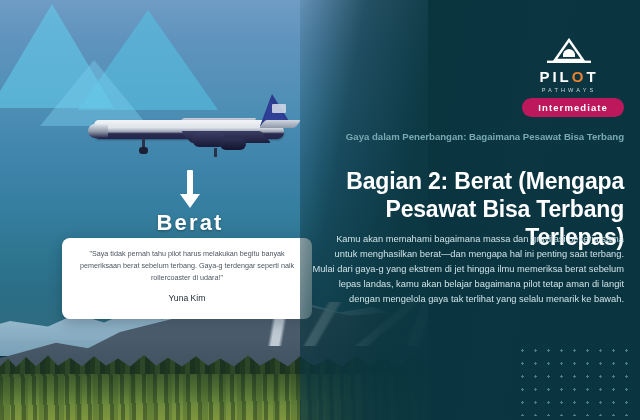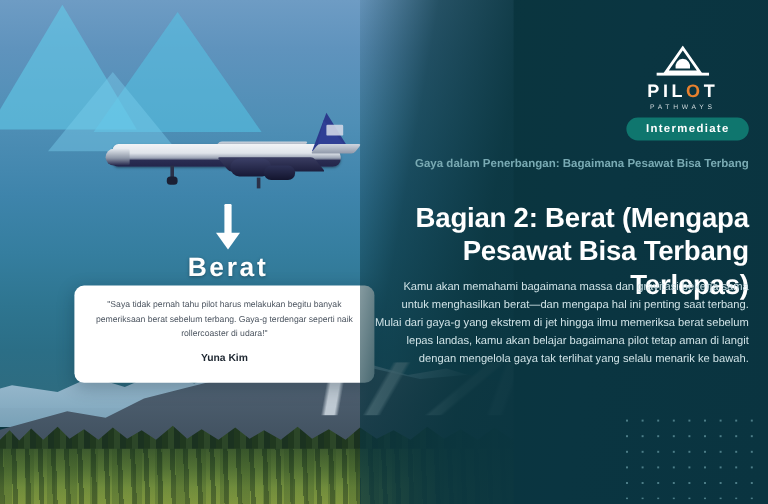--- a/index.html
+++ b/index.html
@@ -83,42 +83,42 @@
   .arrow-head{position:absolute;left:8px;top:24px;width:0;height:0;border-left:10px solid transparent;border-right:10px solid transparent;border-top:14px solid #ffffff;}
   .weight-label{position:absolute;left:120px;top:210px;width:140px;text-align:center;
       color:#ffffff;font-size:22px;font-weight:700;letter-spacing:2.2px;
       text-shadow:0 1px 3px rgba(0,0,0,.35);}
 
   
   .quote-card{position:absolute;left:62px;top:238px;width:226px;
       background:#ffffff;border-radius:8px;padding:10px 12px 10px;
       box-shadow:0 4px 14px rgba(8,30,42,.28);}
   .quote-text{font-size:7.2px;line-height:1.65;color:#4c5560;text-align:center;margin:0 0 9px;}
-  .quote-author{font-size:8.6px;font-weight:700;color:#1d2630;text-align:center;margin:0 0 6px;}
+  .quote-author{font-size:8.6px;font-weight:400;color:#1d2630;text-align:center;margin:0 0 6px;}
   .quote-role{font-size:7.6px;color:#d8a552;text-align:center;margin:0;}
 
   
   .panel{position:absolute;right:0;top:0;width:340px;height:420px;
       background:linear-gradient(100deg,rgba(8,50,62,.10) 0%,rgba(9,52,63,.72) 16%,rgba(10,53,63,.95) 34%,#0a3541 58%,#0a3440 100%);}
   .panel-solid{position:absolute;right:0;top:0;width:212px;height:420px;background:#0a3440;}
 
   
   .dots{position:absolute;right:6px;bottom:4px;width:118px;height:72px;opacity:.5;
       background-image:radial-gradient(#8fc7cf 1.1px, transparent 1.2px);
       background-size:13px 13px;}
 
   
   .logo{position:absolute;right:28px;top:38px;width:86px;text-align:center;}
   .logo svg{display:block;margin:0 auto;}
   .logo-word{color:#ffffff;font-size:15px;font-weight:700;letter-spacing:3px;line-height:1.05;margin-top:1px;}
   .logo-word .dot-o{color:#e8812e;}
   .logo-sub{color:#cfd9dc;font-size:5.6px;letter-spacing:3.1px;margin-top:2px;}
 
   
-  .badge{position:absolute;right:16px;top:98px;background:#0f766e;color:#ffffff;
+  .badge{position:absolute;right:16px;top:98px;background:#be185d;color:#ffffff;
       font-size:9.5px;font-weight:700;letter-spacing:1.1px;padding:4px 16px;border-radius:11px;}
 
   
   .eyebrow{position:absolute;right:16px;top:130px;width:300px;text-align:right;
       color:#79aab3;font-size:9.6px;font-weight:700;line-height:1.5;}
   .title{position:absolute;right:16px;top:167px;width:320px;text-align:right;
       color:#ffffff;font-size:23px;font-weight:700;line-height:1.22;letter-spacing:-.2px;}
   .body{position:absolute;right:16px;top:232px;width:312px;text-align:right;
       color:#cfe2e6;font-size:9.3px;line-height:1.62;}
 </style>

